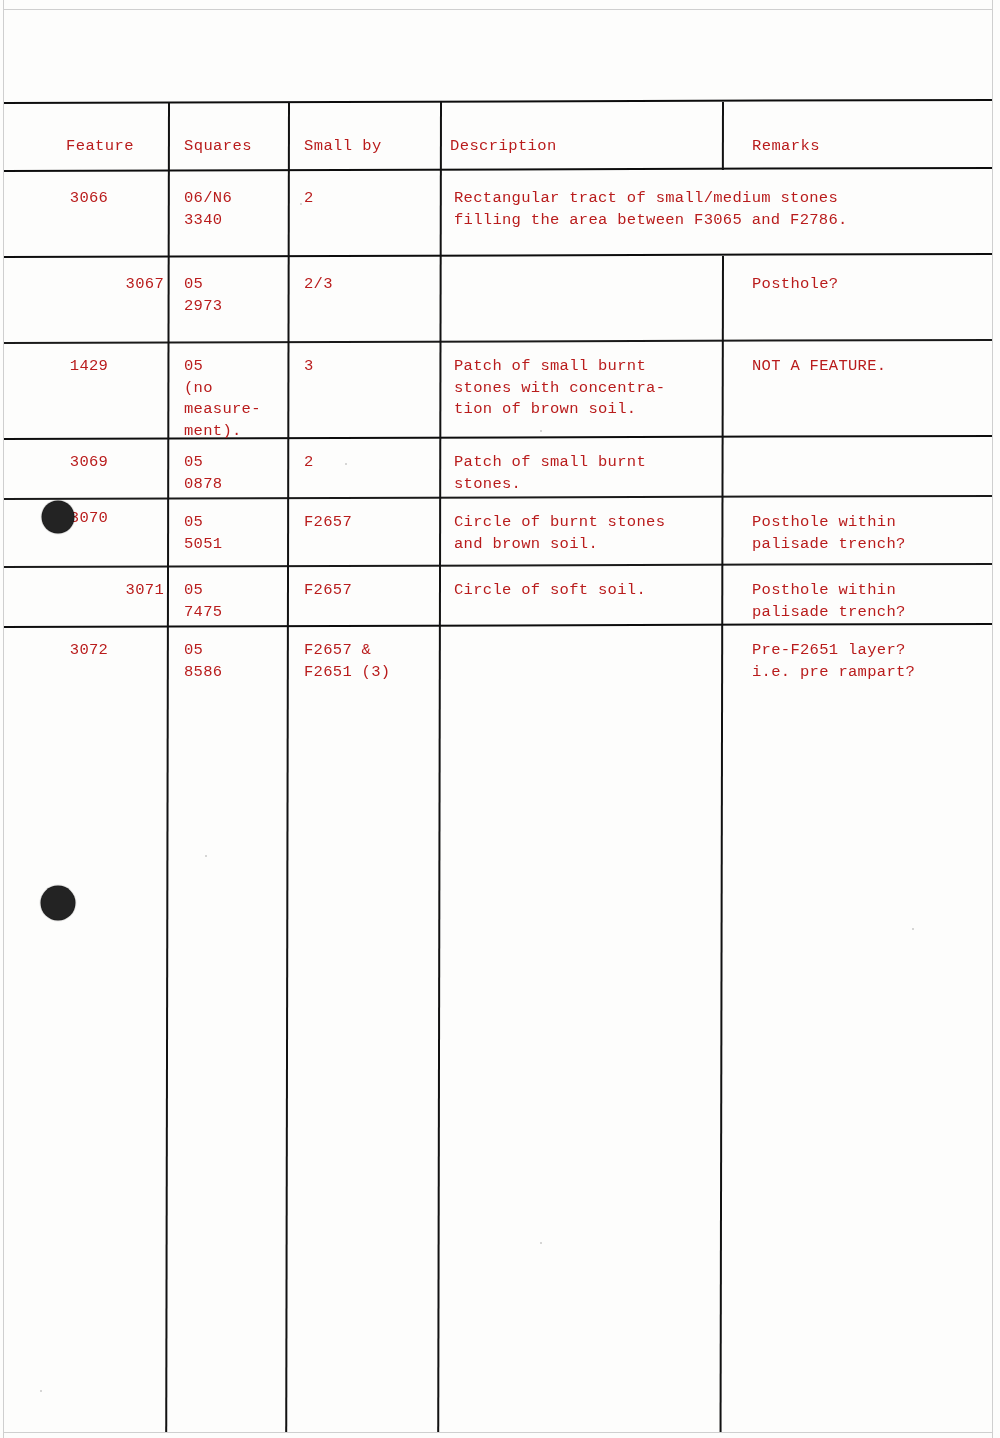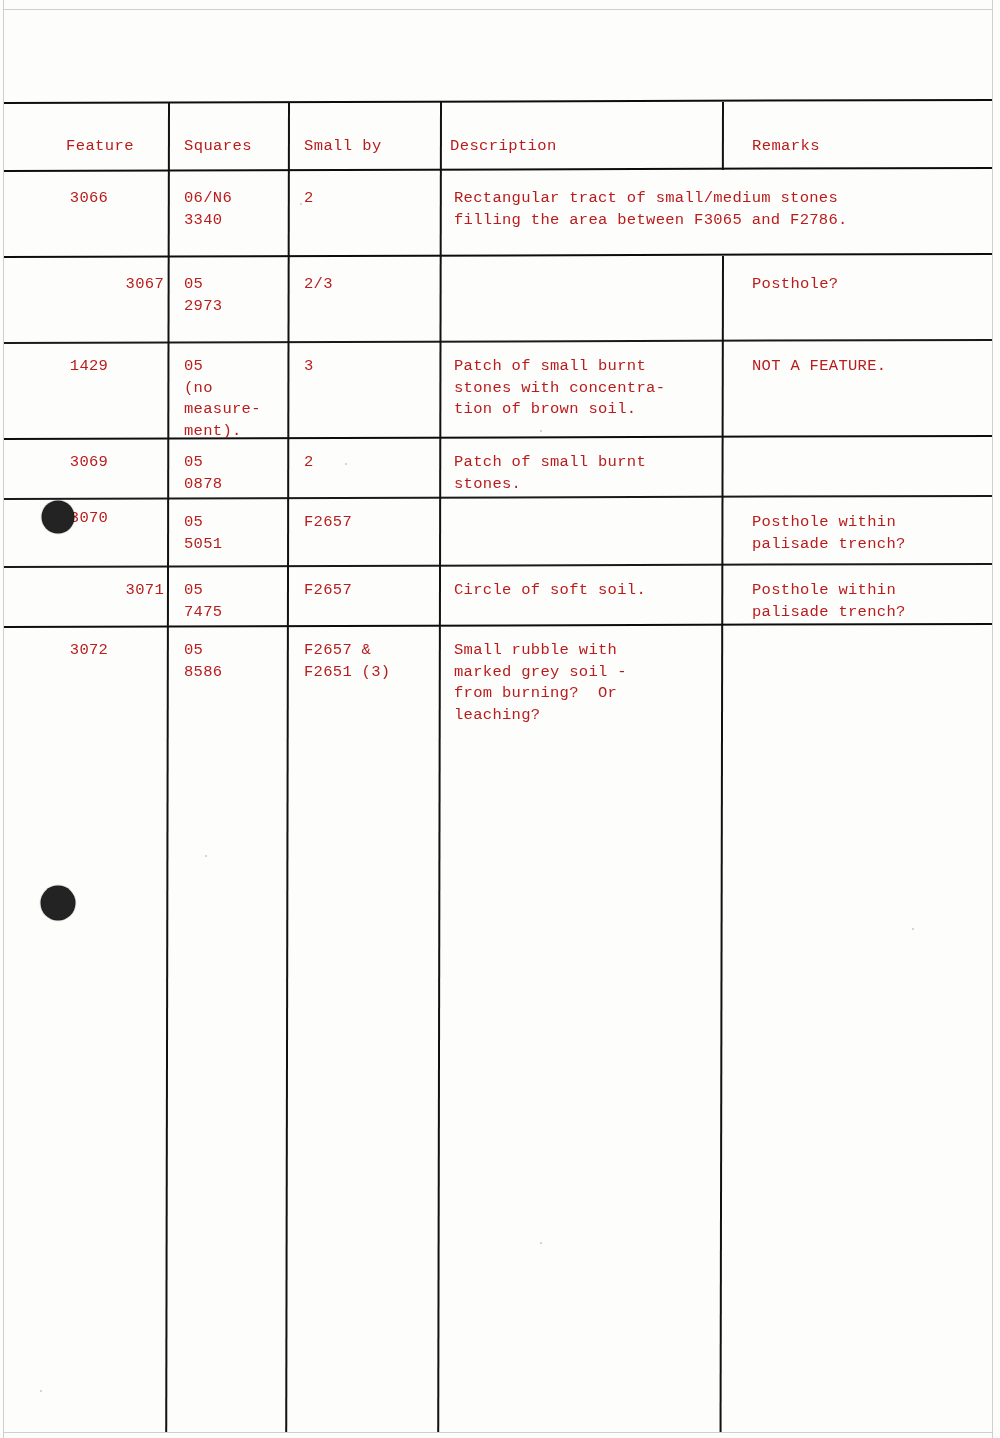--- a/index.html
+++ b/index.html
@@ -155,38 +155,38 @@
       <div class="cell feature" style="left: 10px; top: 352px;">3069</div>
       <div class="cell" style="left: 180px; top: 352px;">05
 0878</div>
       <div class="cell" style="left: 300px; top: 352px;">2</div>
       <div class="cell" style="left: 450px; top: 352px;">Patch of small burnt
 stones.</div>
       <div class="cell feature" style="left: 10px; top: 408px;">3070</div>
       <div class="cell" style="left: 180px; top: 412px;">05
 5051</div>
       <div class="cell" style="left: 300px; top: 412px;">F2657</div>
+      <div class="cell" style="left: 450px; top: 412px;">Circle of burnt stones
+and brown soil.</div>
       <div class="cell" style="left: 748px; top: 412px;">Posthole within
 palisade trench?</div>
       <div class="cell feature" style="left: 10px; top: 480px; text-align: right;">3071</div>
       <div class="cell" style="left: 180px; top: 480px;">05
 7475</div>
       <div class="cell" style="left: 300px; top: 480px;">F2657</div>
       <div class="cell" style="left: 450px; top: 480px;">Circle of soft soil.</div>
       <div class="cell" style="left: 748px; top: 480px;">Posthole within
 palisade trench?</div>
       <div class="cell feature" style="left: 10px; top: 540px;">3072</div>
       <div class="cell" style="left: 180px; top: 540px;">05
 8586</div>
       <div class="cell" style="left: 300px; top: 540px;">F2657 &amp;
 F2651 (3)</div>
-      <div class="cell" style="left: 450px; top: 540px;">Small rubble with
-marked grey soil -
-from burning?  Or
-leaching?</div>
+      <div class="cell" style="left: 748px; top: 540px;">Pre-F2651 layer?
+i.e. pre rampart?</div>
     </div>
 
   <div class="dot" id="dot0" style="left: 42px; top: 501px; width: 32px; height: 32px;"></div>
   <div class="dot" id="dot1" style="left: 41px; top: 886px; width: 34px; height: 34px;"></div>
 
   <div class="speck" style="left:300px;top:203px;"></div>
   <div class="speck" style="left:345px;top:463px;"></div>
   <div class="speck" style="left:540px;top:430px;"></div>
   <div class="speck" style="left:912px;top:928px;"></div>
   <div class="speck" style="left:540px;top:1242px;"></div>

